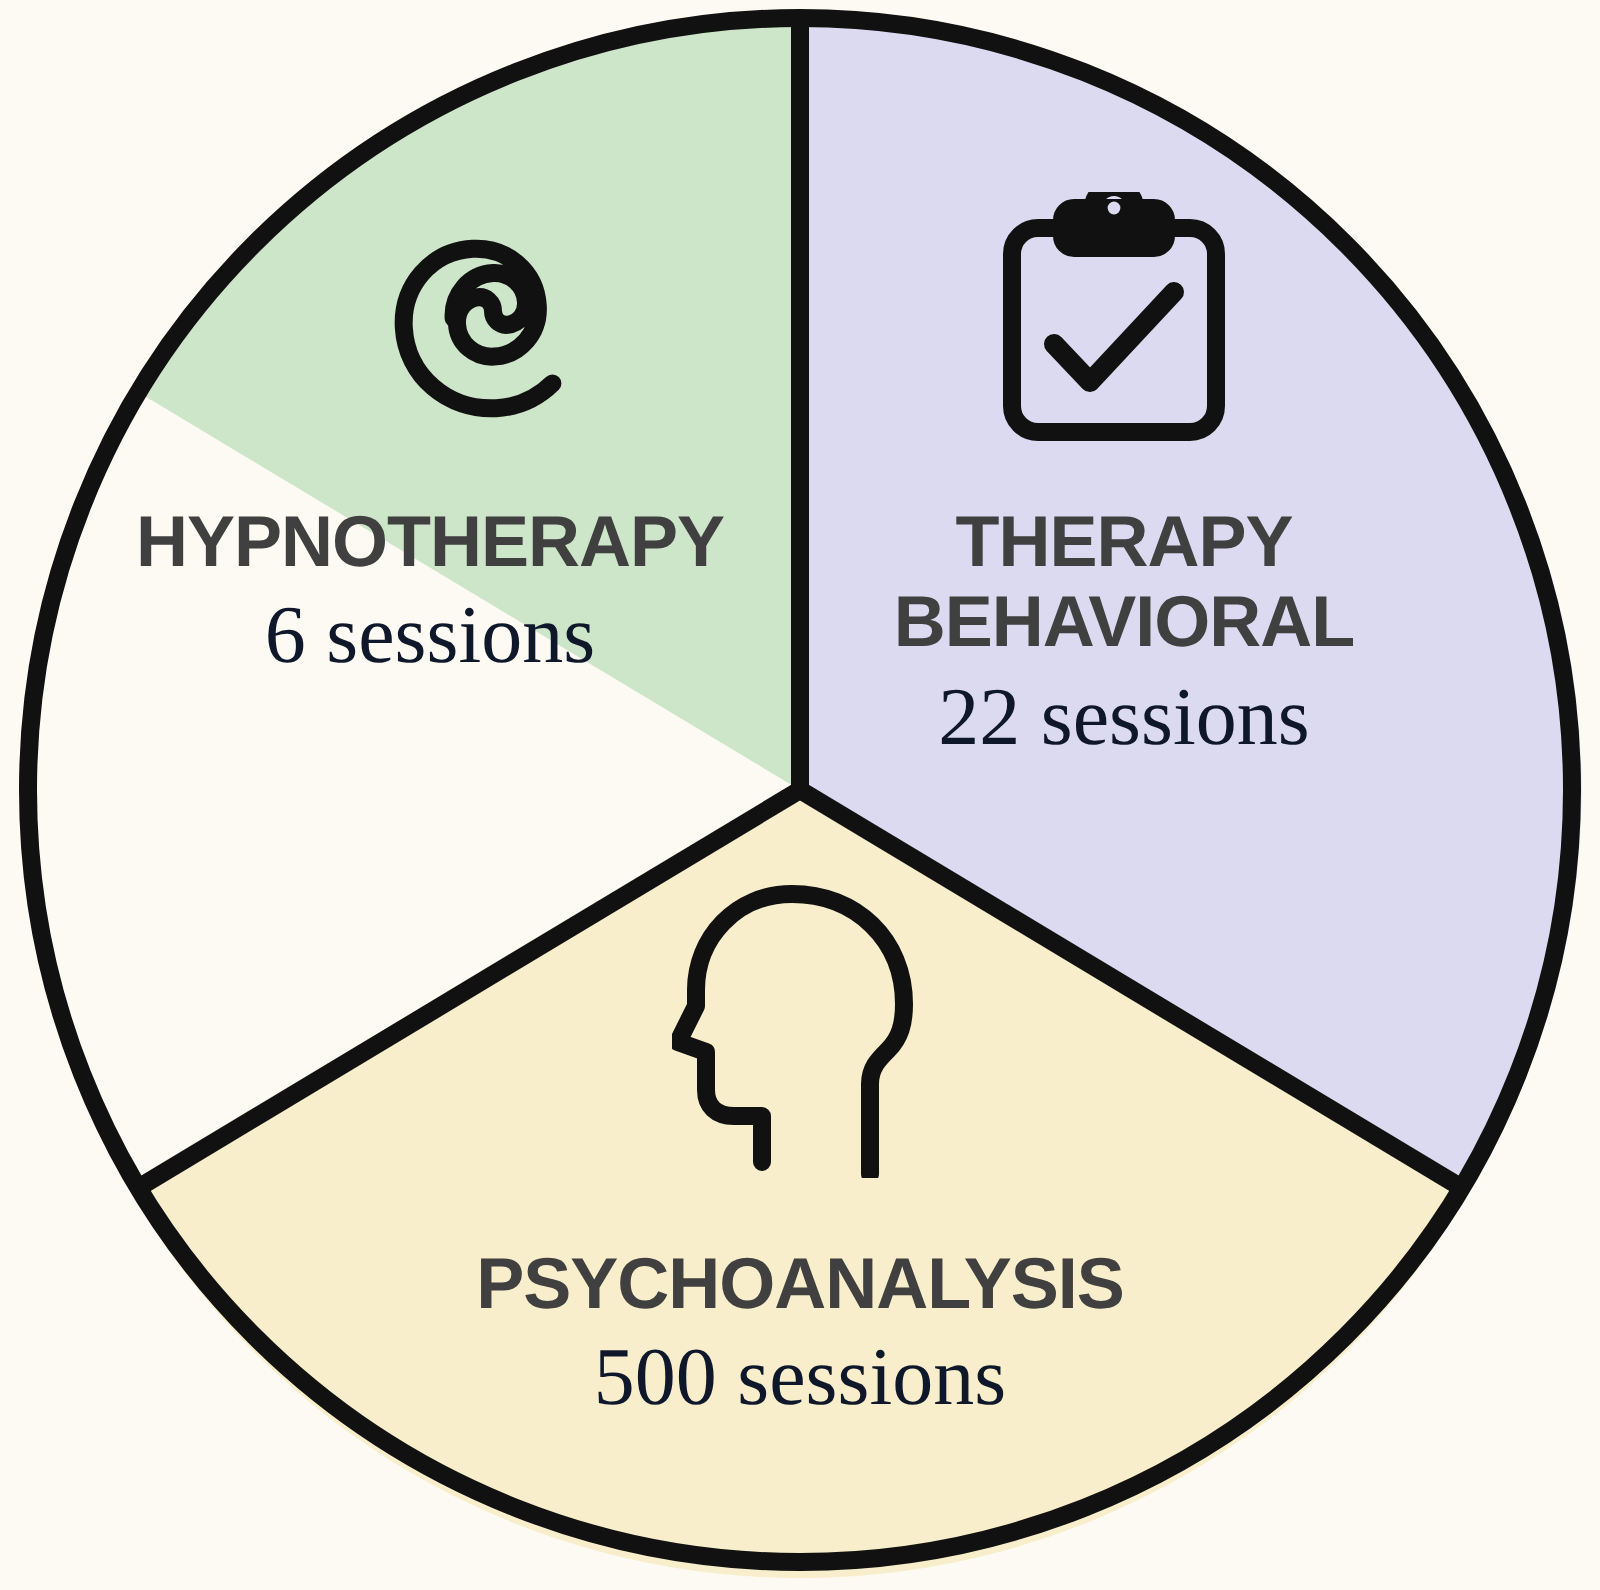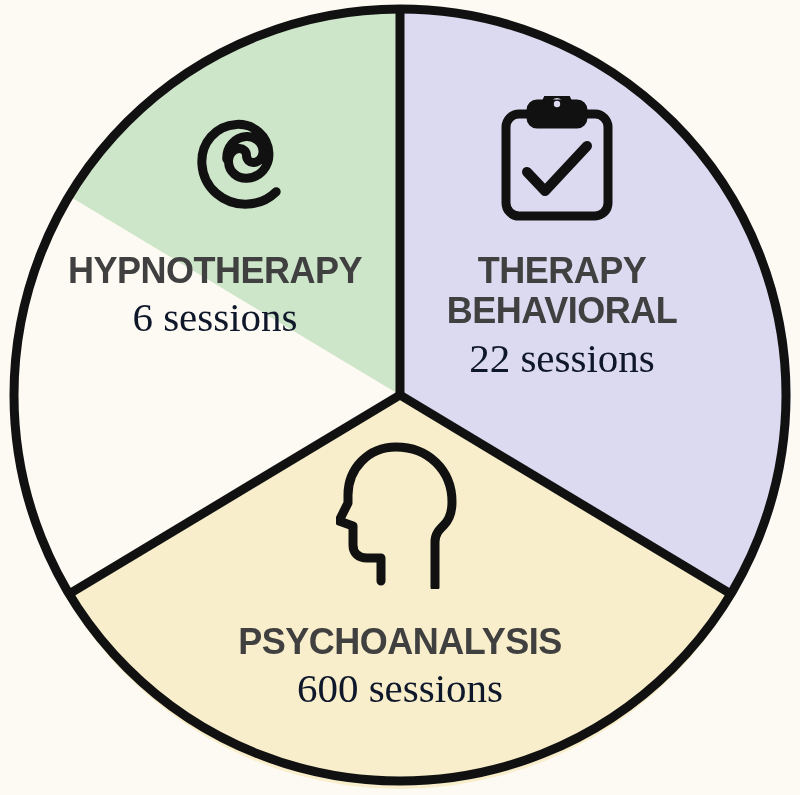--- a/index.html
+++ b/index.html
@@ -174,16 +174,16 @@
   </div>
 
   <div class="slice-label-group" id="label-behavioral">
     <div class="slice-title wrapped">THERAPY</div>
     <div class="slice-title wrapped">BEHAVIORAL</div>
     <div class="slice-value">22 sessions</div>
   </div>
 
   <div class="slice-label-group" id="label-psychoanalysis">
     <div class="slice-title">PSYCHOANALYSIS</div>
-    <div class="slice-value">600 sessions</div>
+    <div class="slice-value">500 sessions</div>
   </div>
 
 </div>
 
 </body></html>

